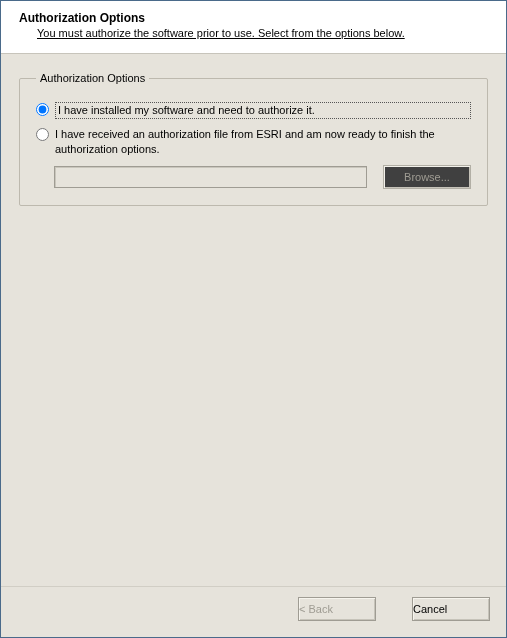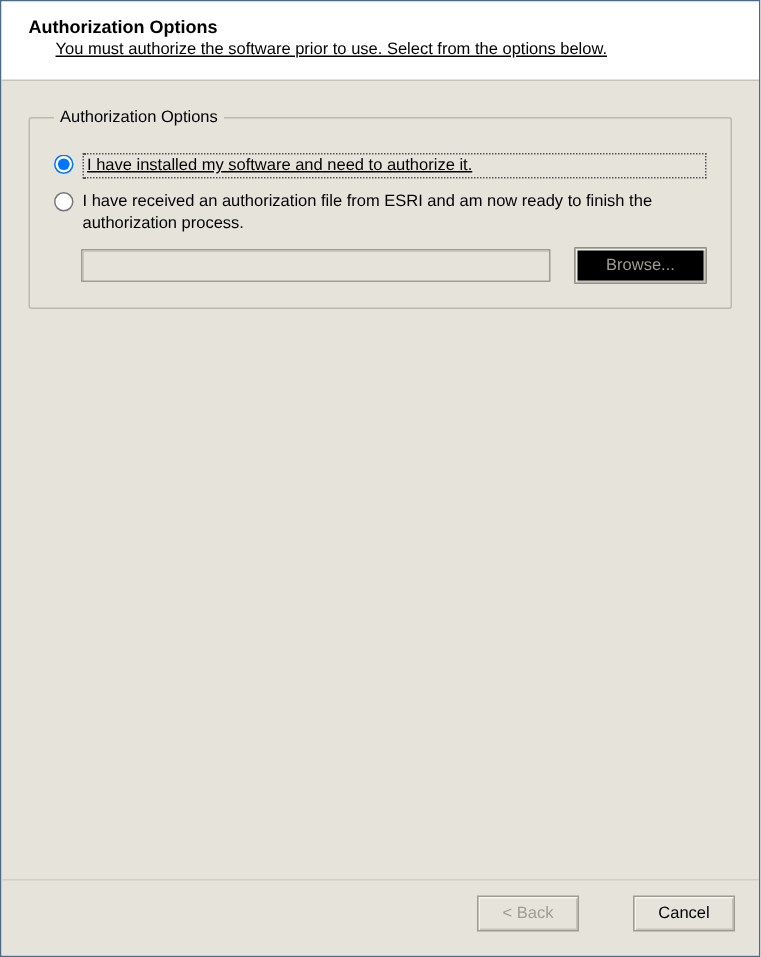--- a/index.html
+++ b/index.html
@@ -92,62 +92,61 @@
     margin: 1px 6px 0 0;
   }
   .radio-label {
     flex: 1;
     line-height: 1.35;
   }
   .radio-label.dotted {
     border: 1px dotted #555;
     padding: 0 2px;
     display: inline-block;
-    text-decoration: underline;
   }
   .file-row {
     display: flex;
     align-items: center;
     margin-top: 6px;
     gap: 16px;
     padding-left: 18px;
   }
   .file-input {
     flex: 1;
     height: 22px;
     border: 1px solid #9f9c93;
     background: #e6e3db;
     box-shadow: inset 1px 1px 0 #c9c6bc;
   }
   .browse-btn {
     width: 88px;
     height: 24px;
     border: 1px solid #b2afa5;
-    background: #000000;
+    background: #404040;
     color: #9f9c93;
     font-size: 11px;
     text-align: center;
     line-height: 22px;
     box-shadow: inset 1px 1px 0 #f3f1ea, inset -1px -1px 0 #c6c3b9;
   }
   .footer {
     background: #e6e3db;
     padding: 10px 16px 16px 0;
     border-top: 1px solid #d1cec5;
     display: flex;
     justify-content: flex-end;
     gap: 6px;
   }
   .nav-btn {
-    width: 68px;
+    width: 78px;
     height: 24px;
     border: 1px solid #9f9c93;
     background: #e6e3db;
     font-size: 11px;
-    text-align: center;
+    text-align: left;
     line-height: 22px;
     box-shadow: inset 1px 1px 0 #f6f4ed, inset -1px -1px 0 #c6c3b9;
     cursor: pointer;
   }
   .nav-btn.disabled {
     color: #9f9c93;
     cursor: default;
   }
   .nav-btn.default {
     border: 1px solid #4a6a8a;
@@ -171,21 +170,21 @@
       <legend class="group-legend">Authorization Options</legend>
 
       <div class="radio-row">
         <input type="radio" name="authopt" checked="" style="">
         <span class="radio-label dotted">I have installed my software and need to authorize it.</span>
       </div>
 
 
       <div class="radio-row">
         <input type="radio" name="authopt" style="">
-        <span class="radio-label">I have received an authorization file from ESRI and am now ready to finish the authorization process.</span>
+        <span class="radio-label">I have received an authorization file from ESRI and am now ready to finish the authorization options.</span>
       </div>
 
       <div class="file-row">
         <div class="file-input" title=""></div>
         <div class="browse-btn">Browse...</div>
       </div>
 
     </fieldset>
   </div>
 

